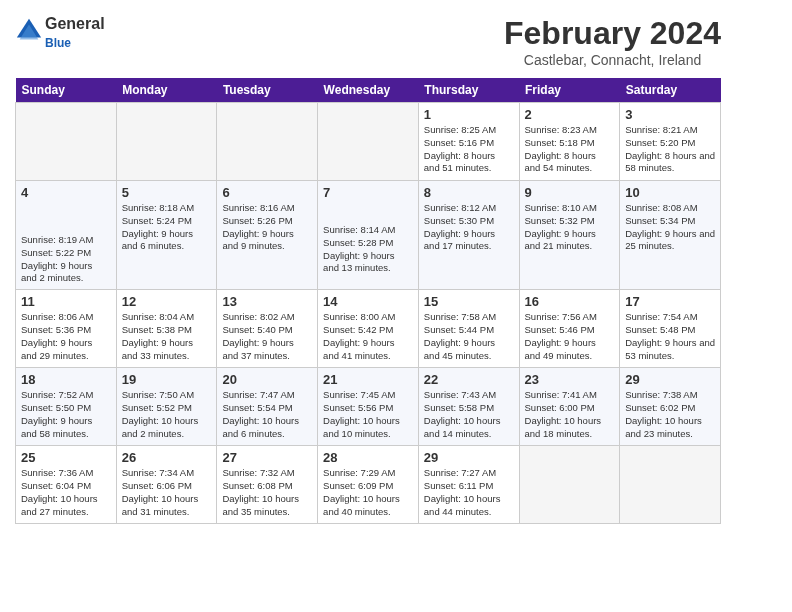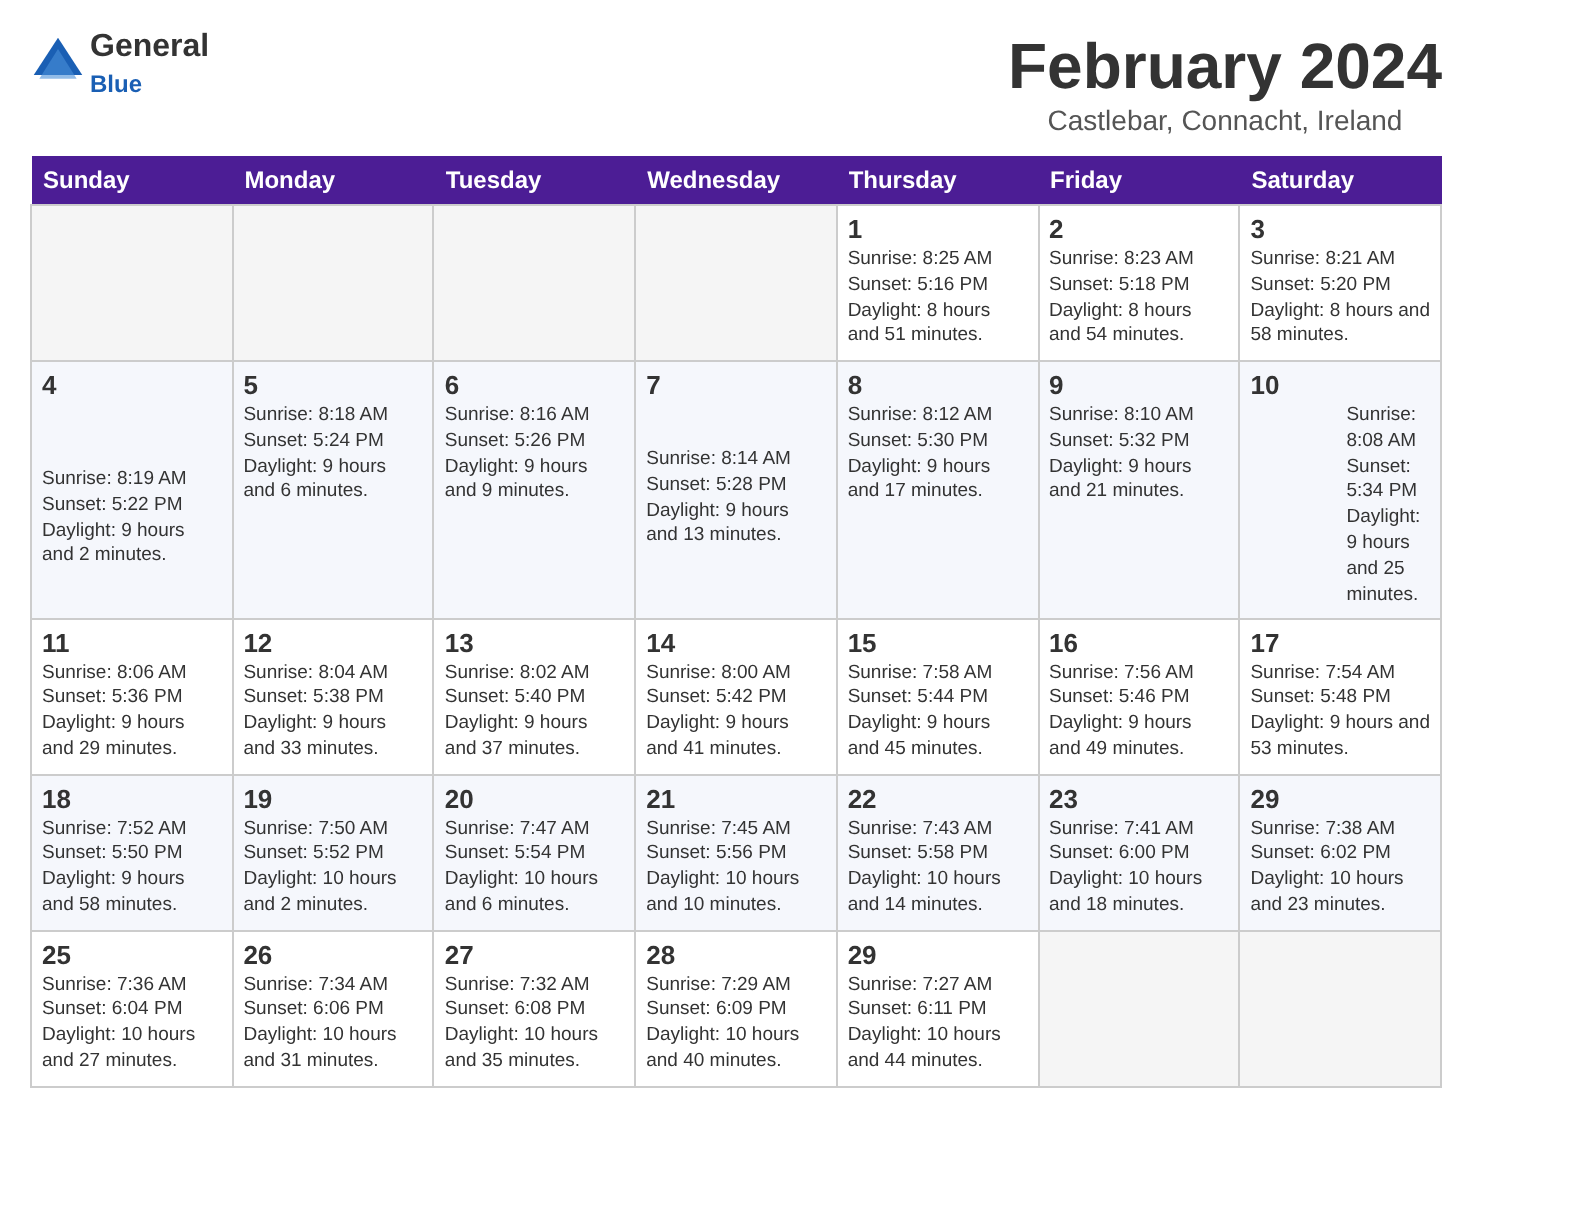--- a/index.html
+++ b/index.html
@@ -173,21 +173,21 @@
 Daylight: 9 hours and 17 minutes.</div>
           </td>
           <td>
             <span class="day-num">9</span>
             <div class="day-info" style="white-space: pre-line;">Sunrise: 8:10 AM
 Sunset: 5:32 PM
 Daylight: 9 hours and 21 minutes.</div>
           </td>
           <td>
             <span class="day-num">10</span>
-            <div class="day-info" style="white-space: pre-line; margin-left: 48px;">Sunrise: 8:08 AM
+            <div class="day-info" style="white-space: pre-line;">Sunrise: 8:08 AM
 Sunset: 5:34 PM
 Daylight: 9 hours and 25 minutes.</div>
           </td>
         </tr>
         <tr>
           <td>
             <span class="day-num">11</span>
             <div class="day-info" style="white-space: pre-line;">Sunrise: 8:06 AM
 Sunset: 5:36 PM
 Daylight: 9 hours and 29 minutes.</div>

